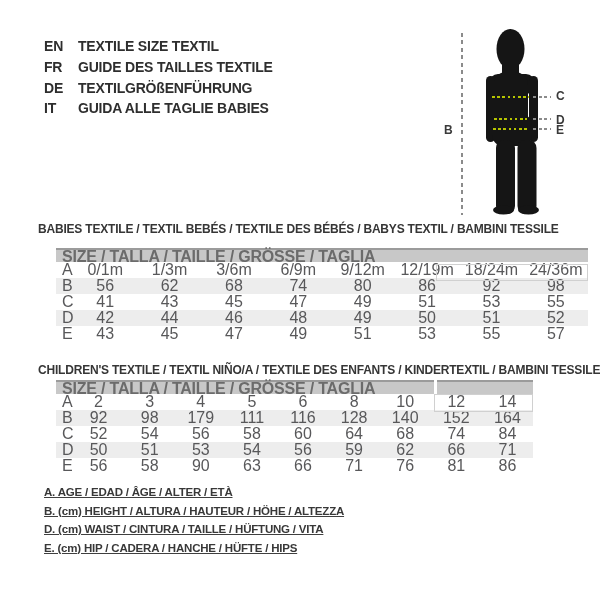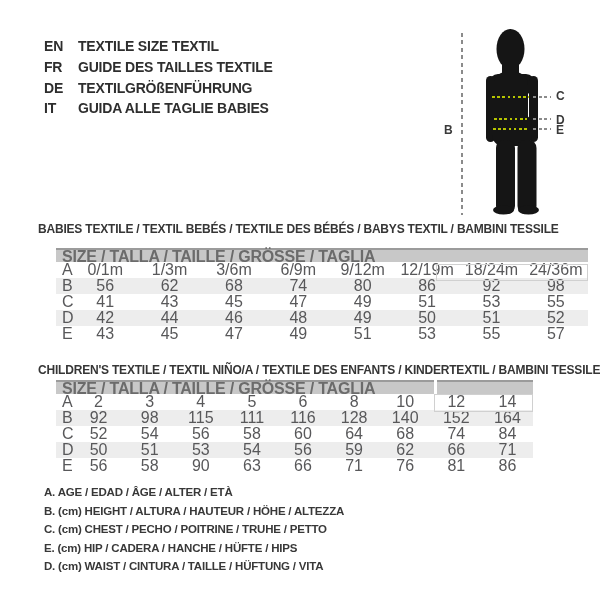--- a/index.html
+++ b/index.html
@@ -52,21 +52,21 @@
   .tbl-children .trow{grid-template-columns:17px repeat(9,1fr);}
   .trow.stripe{background:#ededed;}
   .tcell{text-align:center;overflow:hidden;}
   .tlabel{text-align:left;padding-left:6px;}
   .hl-box{position:absolute;border:1px solid #d0d0d0;background:transparent;pointer-events:none;}
   .hl-babies{left:380px;top:16px;width:150px;height:15px;}
   .hl-children{left:378px;top:14px;width:97px;height:16px;}
   .hl-notch{position:absolute;left:378px;top:0;width:3px;height:15px;background:#fff;}
 
   
-  .legend{position:absolute;left:44px;top:483px;}
+  .legend{position:absolute;left:44px;top:483px;text-decoration:underline;}
   .legend-row{height:18.6px;line-height:18.6px;font-size:11.5px;font-weight:bold;
               letter-spacing:-0.2px;color:#383838;white-space:nowrap;}
 </style>
 </head>
 <body>
 
 <div class="canvas">
 
   <div class="lang-list">
     <div class="lang-row">
@@ -197,21 +197,21 @@
       <span class="tcell">6</span>
       <span class="tcell">8</span>
       <span class="tcell">10</span>
       <span class="tcell">12</span>
       <span class="tcell">14</span>
     </div>
     <div class="trow stripe">
       <span class="tcell tlabel">B</span>
       <span class="tcell">92</span>
       <span class="tcell">98</span>
-      <span class="tcell">115</span>
+      <span class="tcell">179</span>
       <span class="tcell">111</span>
       <span class="tcell">116</span>
       <span class="tcell">128</span>
       <span class="tcell">140</span>
       <span class="tcell">152</span>
       <span class="tcell">164</span>
     </div>
     <div class="trow">
       <span class="tcell tlabel">C</span>
       <span class="tcell">52</span>
@@ -248,18 +248,17 @@
       <span class="tcell">81</span>
       <span class="tcell">86</span>
     </div>
     <div class="hl-notch"></div>
     <div class="hl-box hl-children"></div>
   </div>
 
   <div class="legend">
     <div class="legend-row">A. AGE / EDAD / ÂGE / ALTER / ETÀ</div>
     <div class="legend-row">B. (cm) HEIGHT / ALTURA / HAUTEUR / HÖHE / ALTEZZA</div>
-    <div class="legend-row">C. (cm) CHEST / PECHO / POITRINE / TRUHE / PETTO</div>
+    <div class="legend-row">D. (cm) WAIST / CINTURA / TAILLE / HÜFTUNG / VITA</div>
     <div class="legend-row">E. (cm) HIP / CADERA / HANCHE / HÜFTE / HIPS</div>
-    <div class="legend-row">D. (cm) WAIST / CINTURA / TAILLE / HÜFTUNG / VITA</div>
   </div>
 
 </div>
 
 </body></html>

